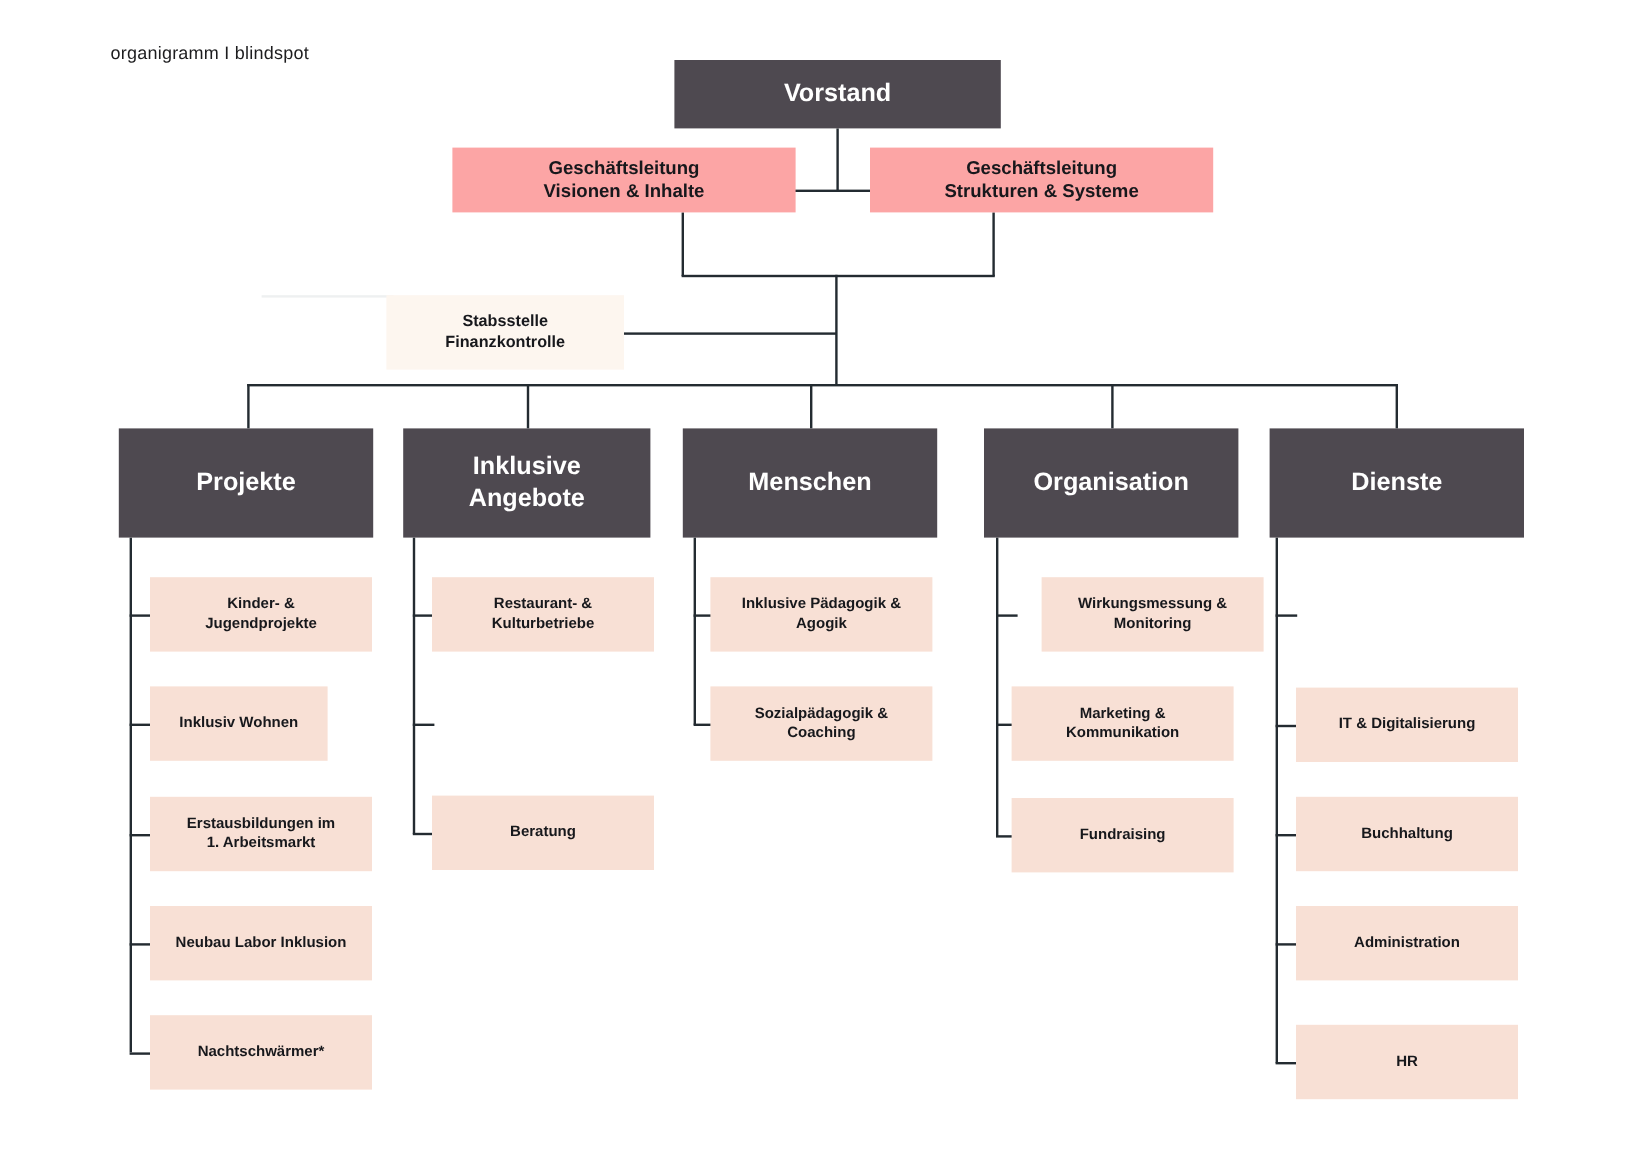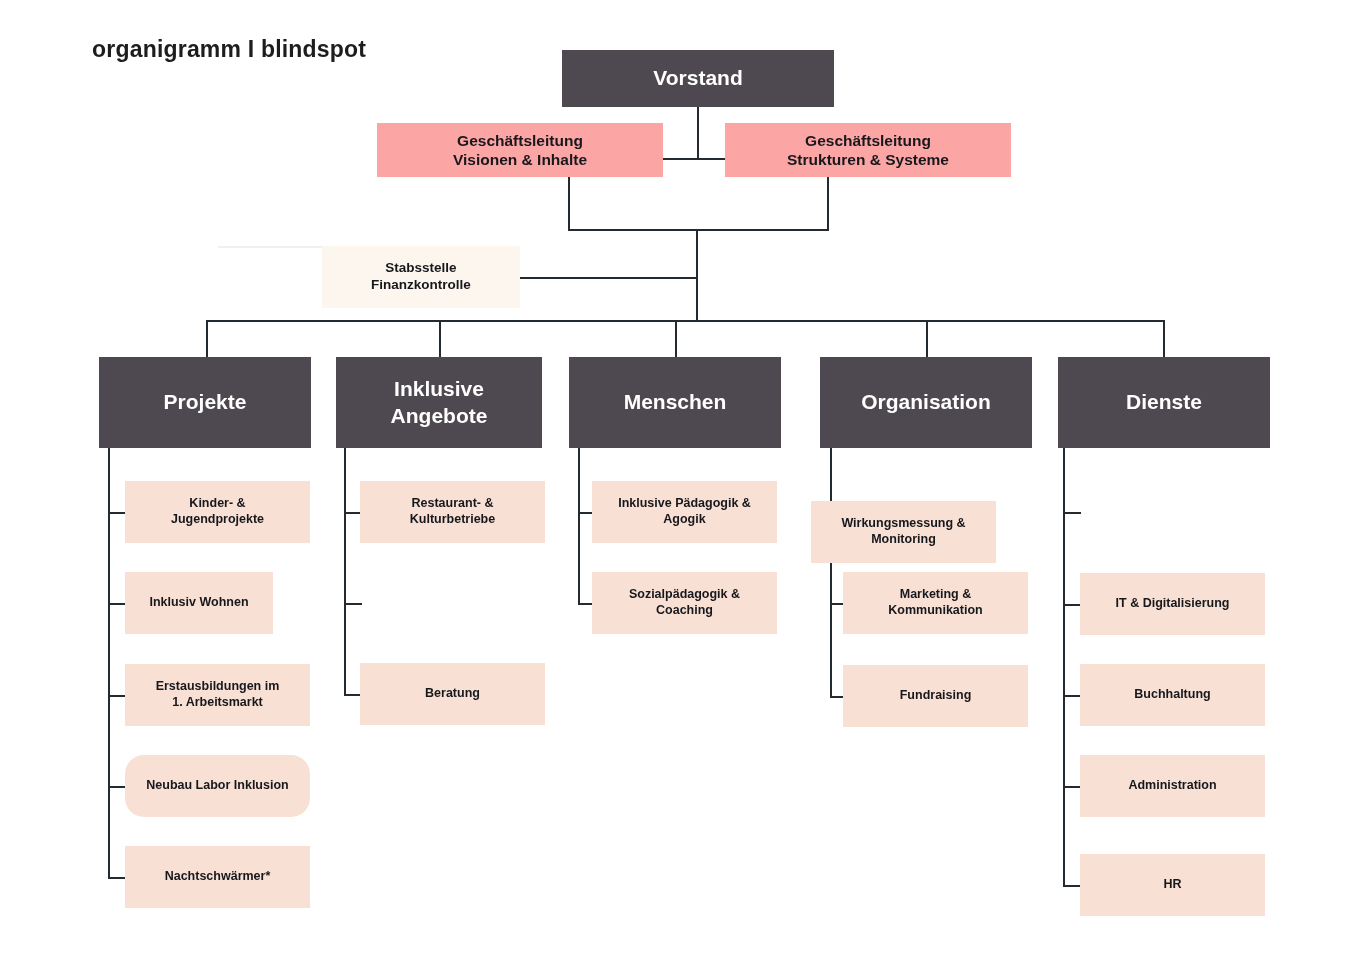--- a/index.html
+++ b/index.html
@@ -18,22 +18,22 @@
     height: 966px;
     background: #ffffff;
     overflow: hidden;
   }
 
   
   .doc-title {
     position: absolute;
     left: 92px;
     top: 36px;
-    font-size: 23px;
-    font-weight: 700;
+    font-size: 15px;
+    font-weight: 400;
     letter-spacing: 0.2px;
     color: #1d1d1f;
     white-space: nowrap;
   }
 
   
   .box {
     position: absolute;
     box-sizing: border-box;
     display: flex;
@@ -154,33 +154,33 @@
 Angebote</div>
   <div class="box box-dark lvl-dept" style="left:569px; top:357px; width:212px; height:91px;">Menschen</div>
   <div class="box box-dark lvl-dept" style="left:820px; top:357px; width:212px; height:91px;">Organisation</div>
   <div class="box box-dark lvl-dept" style="left:1058px; top:357px; width:212px; height:91px;">Dienste</div>
 
   <div class="box box-peach lvl-unit" style="left:125px; top:481px; width:185px; height:62px;">Kinder- &amp;
 Jugendprojekte</div>
   <div class="box box-peach lvl-unit" style="left:125px; top:572px; width:148px; height:62px;">Inklusiv Wohnen</div>
   <div class="box box-peach lvl-unit" style="left:125px; top:664px; width:185px; height:62px;">Erstausbildungen im
 1. Arbeitsmarkt</div>
-  <div class="box box-peach lvl-unit" style="left:125px; top:755px; width:185px; height:62px;border-radius:19px;">Neubau Labor Inklusion</div>
+  <div class="box box-peach lvl-unit" style="left:125px; top:755px; width:185px; height:62px;">Neubau Labor Inklusion</div>
   <div class="box box-peach lvl-unit" style="left:125px; top:846px; width:185px; height:62px;">Nachtschwärmer*</div>
 
   <div class="box box-peach lvl-unit" style="left:360px; top:481px; width:185px; height:62px;">Restaurant- &amp;
 Kulturbetriebe</div>
   <div class="box box-peach lvl-unit" style="left:360px; top:663px; width:185px; height:62px;">Beratung</div>
 
   <div class="box box-peach lvl-unit" style="left:592px; top:481px; width:185px; height:62px;">Inklusive Pädagogik &amp;
 Agogik</div>
   <div class="box box-peach lvl-unit" style="left:592px; top:572px; width:185px; height:62px;">Sozialpädagogik &amp;
 Coaching</div>
 
-  <div class="box box-peach lvl-unit" style="left:811px; top:481px; width:185px; height:62px;margin-top:20px;">Wirkungsmessung &amp;
+  <div class="box box-peach lvl-unit" style="left:868px; top:481px; width:185px; height:62px;">Wirkungsmessung &amp;
 Monitoring</div>
   <div class="box box-peach lvl-unit" style="left:843px; top:572px; width:185px; height:62px;">Marketing &amp;
 Kommunikation</div>
   <div class="box box-peach lvl-unit" style="left:843px; top:665px; width:185px; height:62px;">Fundraising</div>
 
   <div class="box box-peach lvl-unit" style="left:1080px; top:573px; width:185px; height:62px;">IT &amp; Digitalisierung</div>
   <div class="box box-peach lvl-unit" style="left:1080px; top:664px; width:185px; height:62px;">Buchhaltung</div>
   <div class="box box-peach lvl-unit" style="left:1080px; top:755px; width:185px; height:62px;">Administration</div>
   <div class="box box-peach lvl-unit" style="left:1080px; top:854px; width:185px; height:62px;">HR</div>
 

